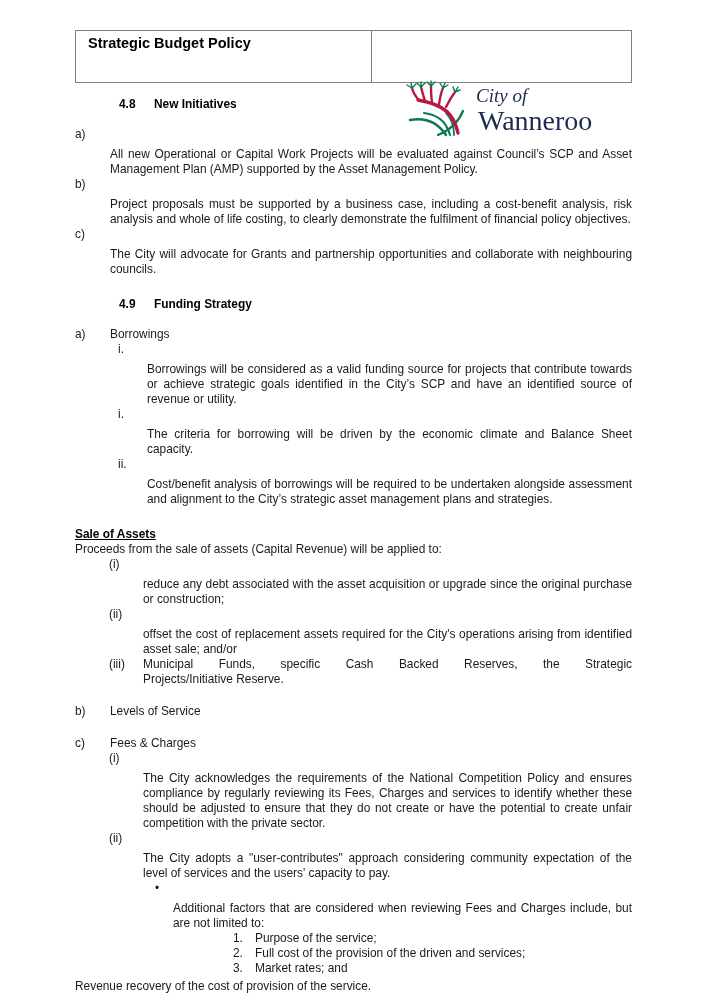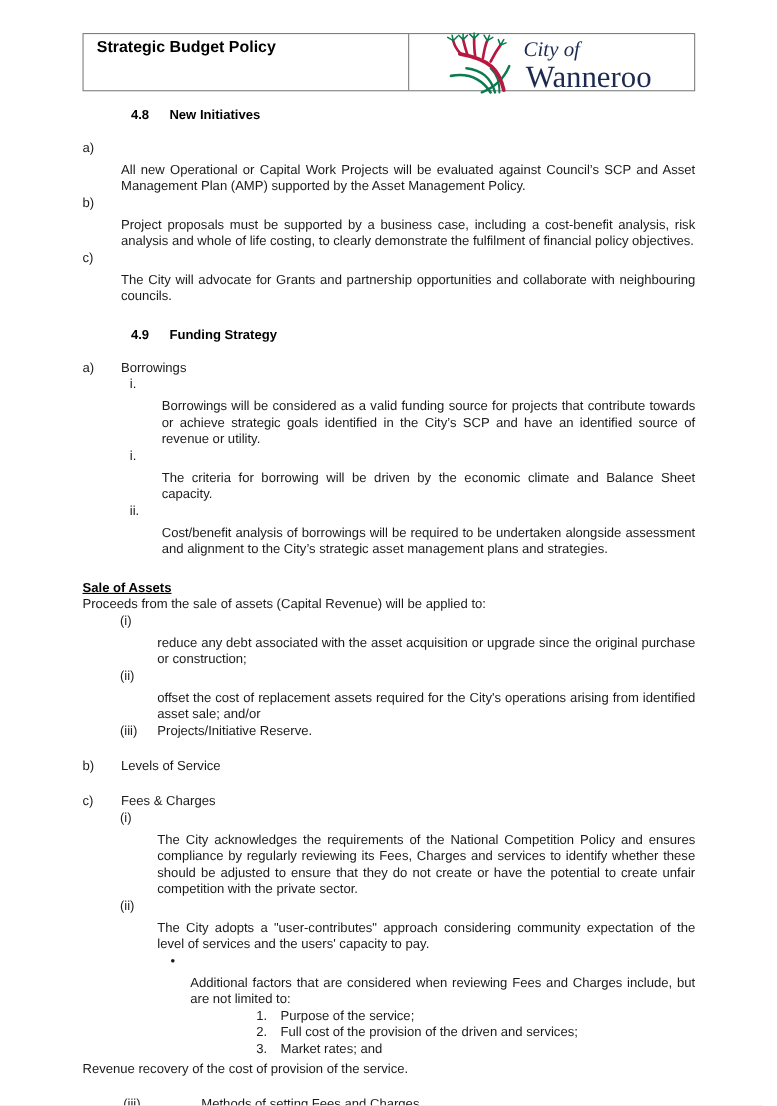--- a/index.html
+++ b/index.html
@@ -14,20 +14,21 @@
     line-height:15px;
     color:#1a1a1a;
     overflow:hidden;
   }
   
   .header-box {
     position:absolute; left:75px; top:30px;
     width:557px; height:53px;
     border:1px solid #7f7f7f;
     display:flex;
+    flex-direction:column;
   }
   .header-title-cell {
     width:296px; height:100%;
     border-right:1px solid #7f7f7f;
     padding:5px 0 0 12px;
   }
   .page-title { font-size:14.5px; font-weight:bold; color:#000; }
   .header-logo-cell { flex:1; position:relative; }
   .logo-svg { position:absolute; right:1px; top:1px; overflow:visible; }
   .logo-serif { font-family:"Liberation Serif","DejaVu Serif",serif; }
@@ -154,20 +155,21 @@
         <span class="lbl">(i)</span>
         <span class="txt just">reduce any debt associated with the asset acquisition or upgrade since the original purchase or construction;</span>
       </div>
       <div class="row sub-paren">
         <span class="lbl">(ii)</span>
         <span class="txt just">offset the cost of replacement assets required for the City's operations arising from identified asset sale; and/or</span>
       </div>
       <div class="row sub-paren">
         <span class="lbl">(iii)</span>
         <span class="txt">
+          <span class="just-all" style="display:block">Municipal Funds, specific Cash Backed Reserves, the Strategic</span>
           <span style="display:block">Projects/Initiative Reserve.</span>
         </span>
       </div>
     </div>
 
     <div class="row gap-17">
       <span class="lbl lbl-a">b)</span>
       <span class="txt">
         <span style="display:block">Levels of Service</span>
       </span>

